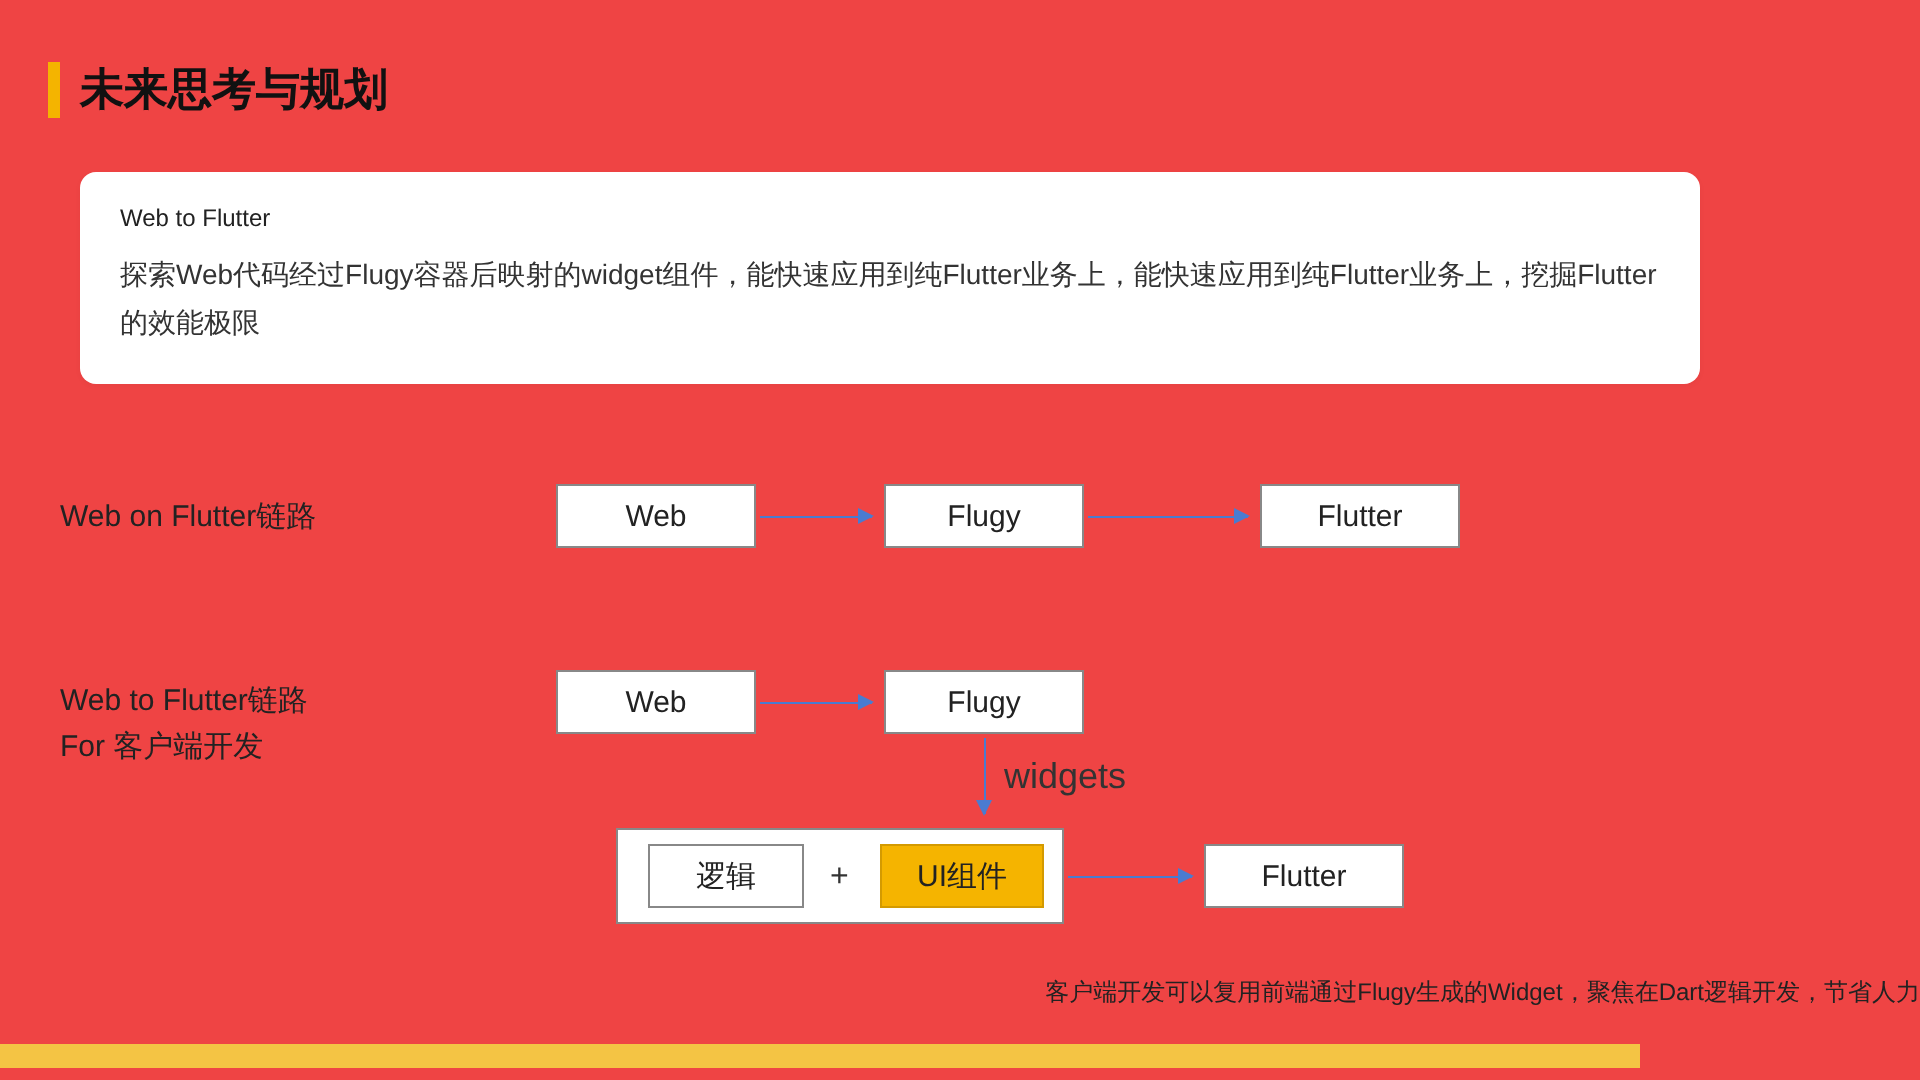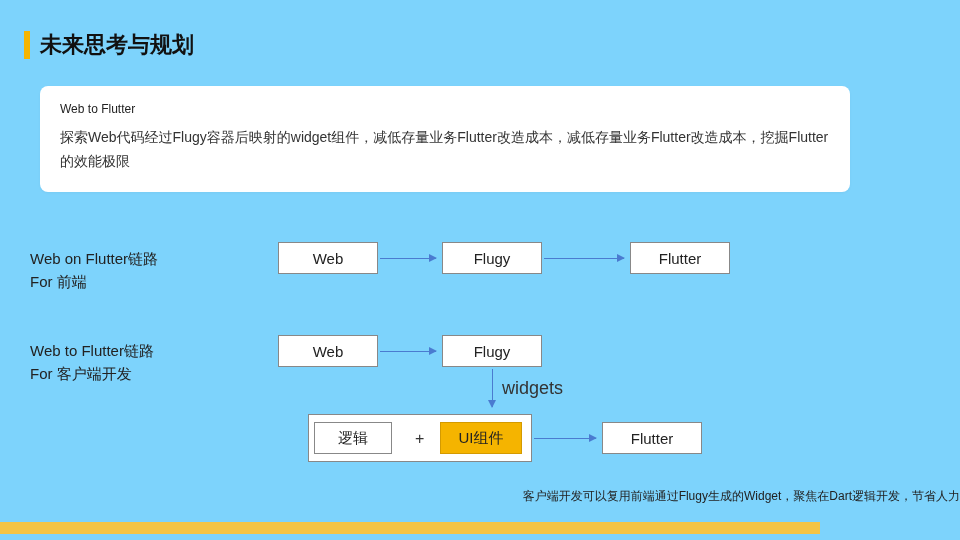--- a/index.html
+++ b/index.html
@@ -7,21 +7,21 @@
   width: 960px;
   height: 540px;
   background: #f5f5f5;
   font-family: "Microsoft YaHei", "PingFang SC", Arial, sans-serif;
   position: relative;
   overflow: hidden;
 }
 .slide {
   width: 960px;
   height: 540px;
-  background: #7dd3fc;
+  background: #ef4444;
   position: relative;
 }
 .title-bar {
   position: absolute;
   top: 30px;
   left: 24px;
   display: flex;
   align-items: center;
 }
 .title-accent {
@@ -153,26 +153,25 @@
 
 <div class="slide">
 
   <div class="title-bar">
     <div class="title-accent"></div>
     <div class="title-text">未来思考与规划</div>
   </div>
 
   <div class="card">
     <div class="card-title">Web to Flutter</div>
-    <div class="card-body">探索Web代码经过Flugy容器后映射的widget组件，减低存量业务Flutter改造成本，减低存量业务Flutter改造成本，挖掘Flutter的效能极限</div>
+    <div class="card-body">探索Web代码经过Flugy容器后映射的widget组件，能快速应用到纯Flutter业务上，能快速应用到纯Flutter业务上，挖掘Flutter的效能极限</div>
   </div>
 
   <div class="row-label label1">
     <div>Web on Flutter链路</div>
-    <div>For 前端</div>
   </div>
   <div class="row-label label2">
     <div>Web to Flutter链路</div>
     <div>For 客户端开发</div>
   </div>
 
   <div class="diagram-area">
 
     <div class="node" style="left:278px; top:12px; width:100px;">Web</div>
     <div class="arrow" style="left:380px; top:28px; width:56px;"></div>
@@ -181,21 +180,21 @@
     <div class="node" style="left:630px; top:12px; width:100px;">Flutter</div>
 
     <div class="node" style="left:278px; top:105px; width:100px;">Web</div>
     <div class="arrow" style="left:380px; top:121px; width:56px;"></div>
     <div class="node" style="left:442px; top:105px; width:100px;">Flugy</div>
 
     <div class="arrow-v" style="left:492px; top:139px; height:38px;"></div>
     <div class="edge-label" style="left:502px; top:148px;">widgets</div>
 
     <div class="container-box" style="left:308px; top:184px; width:224px; height:48px;"></div>
-    <div class="node" style="left:314px; top:192px; width:78px;">逻辑</div>
+    <div class="node" style="left:324px; top:192px; width:78px;">逻辑</div>
     <div class="plus" style="left:415px; top:200px;">+</div>
     <div class="node highlight" style="left:440px; top:192px; width:82px;">UI组件</div>
 
     <div class="arrow" style="left:534px; top:208px; width:62px;"></div>
     <div class="node" style="left:602px; top:192px; width:100px;">Flutter</div>
   </div>
 
   <div class="footer-text">客户端开发可以复用前端通过Flugy生成的Widget，聚焦在Dart逻辑开发，节省人力</div>
 
   <div class="bottom-stripe"></div>

